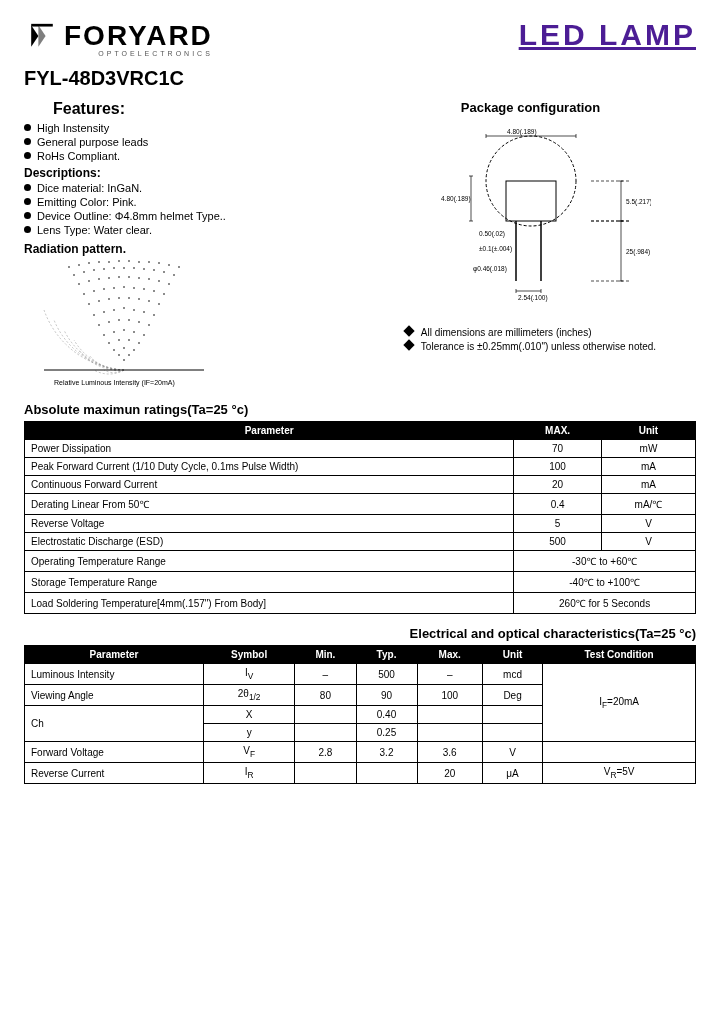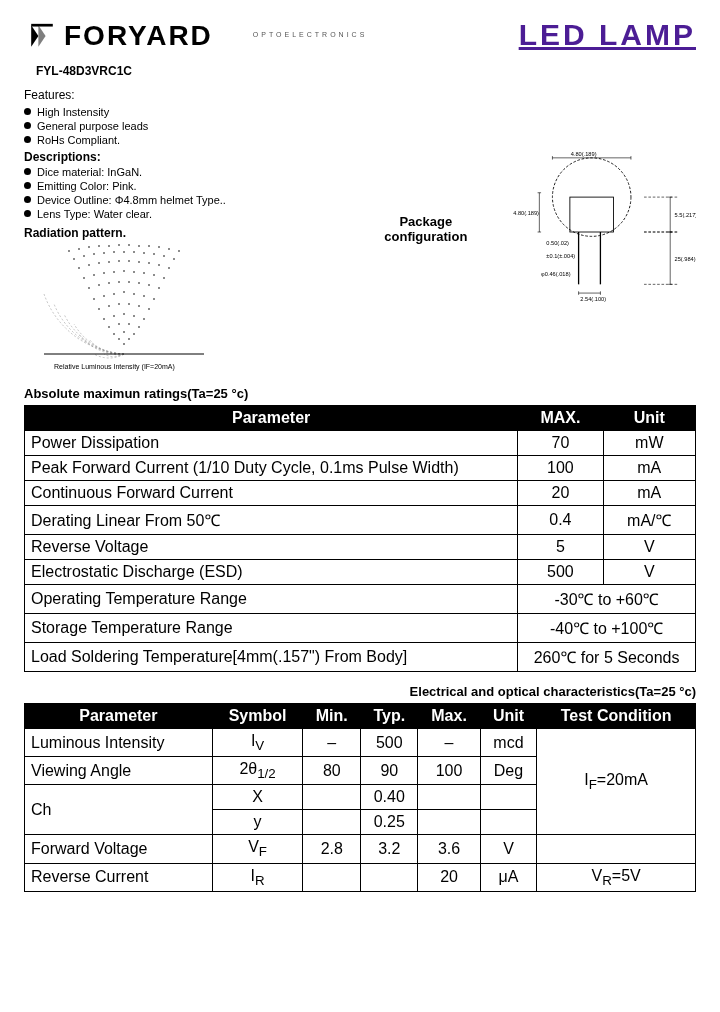--- a/index.html
+++ b/index.html
@@ -13,22 +13,22 @@
       color: #000;
     }
     .header {
       display: flex;
       justify-content: space-between;
       align-items: flex-start;
       margin-bottom: 10px;
     }
     .logo-area {
       display: flex;
-      flex-direction: row;
-      align-items: center;
+      flex-direction: column;
+      align-items: flex-end;
     }
     .logo-text {
       font-size: 28px;
       font-weight: bold;
       letter-spacing: 2px;
       color: #000;
       display: flex;
       align-items: center;
       gap: 4px;
     }
@@ -44,42 +44,43 @@
       margin-left: 40px;
     }
     .led-lamp-title {
       font-size: 30px;
       font-weight: bold;
       letter-spacing: 3px;
       text-decoration: underline;
       color: #4c1d95;
     }
     .part-number {
-      font-size: 12px;
-      font-weight: bold;
-      margin: 8px 0 10px 12px;
+      font-size: 20px;
+      font-weight: bold;
+      margin: 8px 0 10px 0;
     }
     .two-col {
       display: flex;
       gap: 10px;
       margin-bottom: 8px;
     }
     .left-col {
       flex: 1;
     }
     .right-col {
       flex: 1;
       display: flex;
-      flex-direction: row;
+      flex-direction: column;
       align-items: center;
     }
     .section-title {
-      font-weight: normal;
+      font-weight: bold;
       margin-bottom: 4px;
-      font-size: 12px;
+      font-size: 16px;
+      margin-left: 29px;
     }
     .features-list {
       list-style: none;
       margin-bottom: 4px;
     }
     .features-list li {
       display: flex;
       align-items: flex-start;
       gap: 6px;
       margin-bottom: 2px;
@@ -131,21 +132,21 @@
       height: 130px;
     }
     .abs-title {
       font-weight: bold;
       font-size: 13px;
       margin: 10px 0 4px 0;
     }
     table {
       width: 100%;
       border-collapse: collapse;
-      font-size: 16px;
+      font-size: 10px;
       padding-left: 32px;
     }
     table th, table td {
       border: 1px solid #000;
       padding: 3px 6px;
       text-align: center;
     }
     table th {
       background: #000;
       color: #fff;
@@ -374,20 +375,30 @@
       <line x1="208" y1="100" x2="212" y2="100" stroke="#000" stroke-width="0.7"></line>
       <line x1="208" y1="160" x2="212" y2="160" stroke="#000" stroke-width="0.7"></line>
       <text x="215" y="133" font-size="6.5" fill="#000">25(.984)</text>
 
       <text x="68" y="115" font-size="6.5" fill="#000">0.50(.02)</text>
       <text x="68" y="130" font-size="6.5" fill="#000">±0.1(±.004)</text>
 
       <text x="62" y="150" font-size="6.5" fill="#000">φ0.46(.018)</text>
     </svg>
 
+    <div class="dimensions-notes">
+      <div class="dim-note">
+        <span class="diamond-bullet"></span>
+        <span>All dimensions are millimeters (inches)</span>
+      </div>
+      <div class="dim-note">
+        <span class="diamond-bullet"></span>
+        <span>Tolerance is ±0.25mm(.010") unless otherwise noted.</span>
+      </div>
+    </div>
   </div>
 </div>
 
 <div class="abs-title">
   <span>Absolute maximun ratings(Ta=25 °c)</span>
 </div>
 <table>
   <thead>
     <tr>
       <th>Parameter</th>

